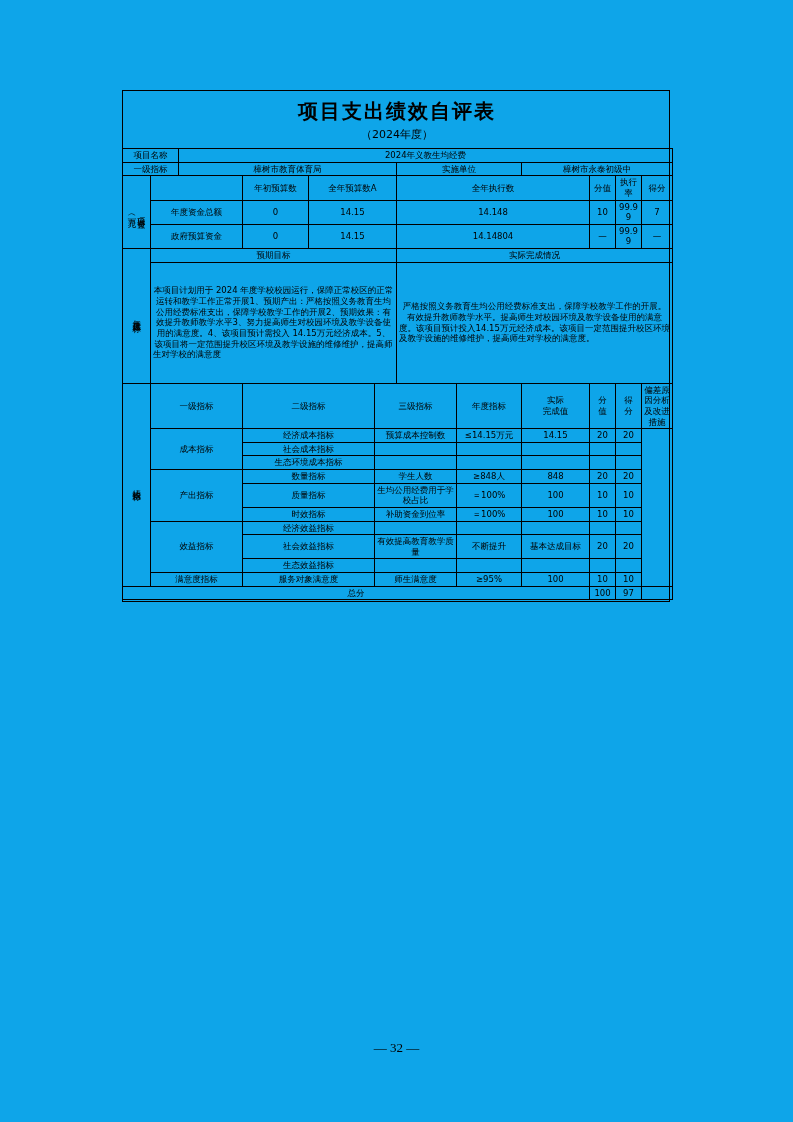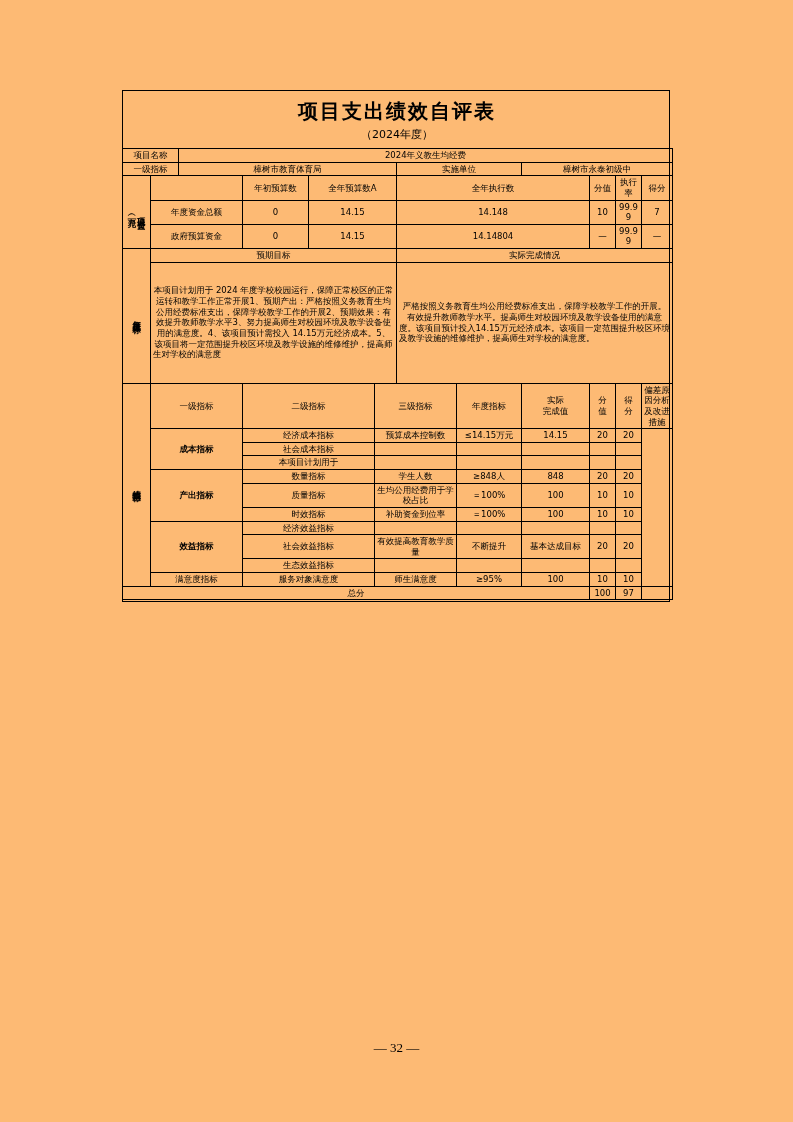--- a/index.html
+++ b/index.html
@@ -12,21 +12,21 @@
     height: 1122px;
     font-family: "DejaVu Sans", "Liberation Sans", sans-serif;
     color: #000;
     position: relative;
   }
   .page {
     position: absolute;
     left: 0; top: 0;
     width: 793px;
     height: 1122px;
-    background: #fdba74;
+    background: #0ea5e9;
   }
   .sheet {
     position: absolute;
     left: 122px;
     top: 90px;
     width: 550px;
   }
   .doc-title {
     text-align: center;
     font-size: 20px;
@@ -66,21 +66,20 @@
     writing-mode: vertical-rl;
     text-orientation: upright;
     letter-spacing: 1px;
     white-space: nowrap;
     margin: 0 auto;
     display: inline-block;
     line-height: 1.1;
   }
   .cell-vert {
     padding: 3px 1px;
-    font-weight: bold;
   }
   .small {
     font-size: 7.5px;
   }
   .frame {
     position: absolute;
     left: 122px;
     top: 90px;
     width: 548px;
     height: 512px;
@@ -211,21 +210,21 @@
       </tr>
       <tr>
         <td colspan="2">社会成本指标</td>
         <td colspan="2"></td>
         <td></td>
         <td></td>
         <td></td>
         <td></td>
       </tr>
       <tr>
-        <td colspan="2">本项目计划用于</td>
+        <td colspan="2">生态环境成本指标</td>
         <td colspan="2"></td>
         <td></td>
         <td></td>
         <td></td>
         <td></td>
       </tr>
 
       <tr>
         <td rowspan="3" colspan="2" class="cell-vert">产出指标</td>
         <td colspan="2">数量指标</td>

